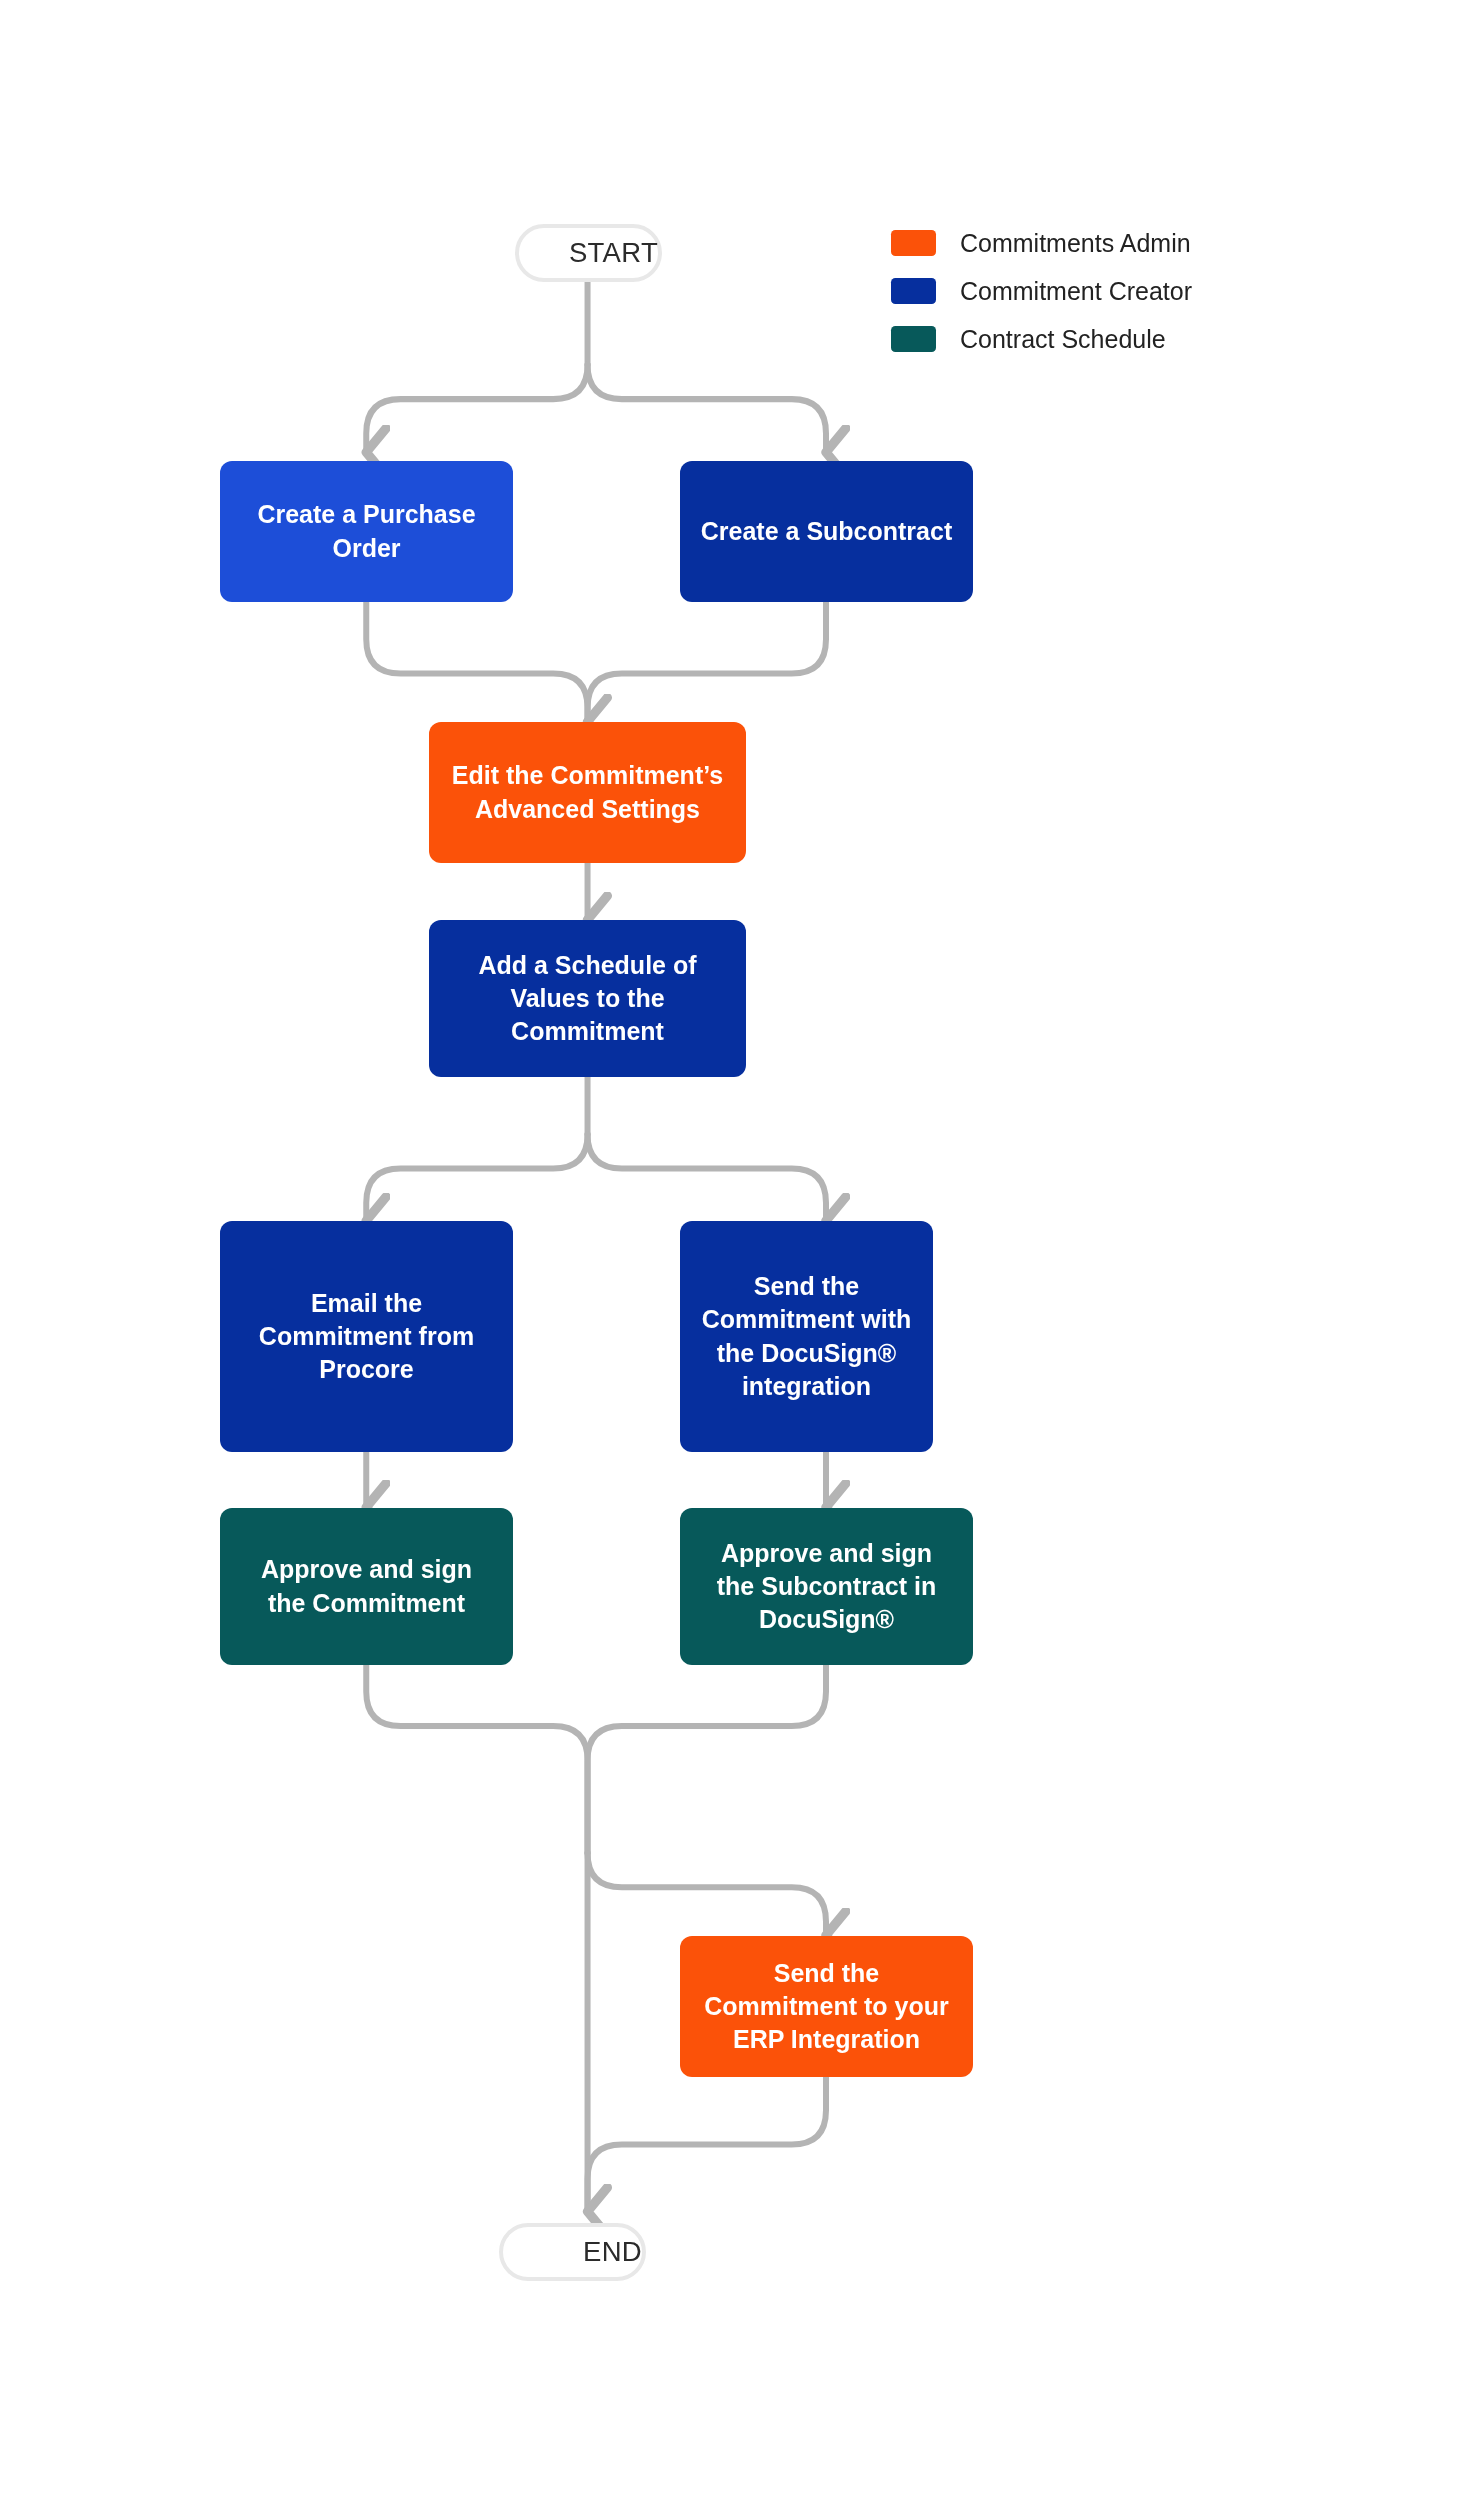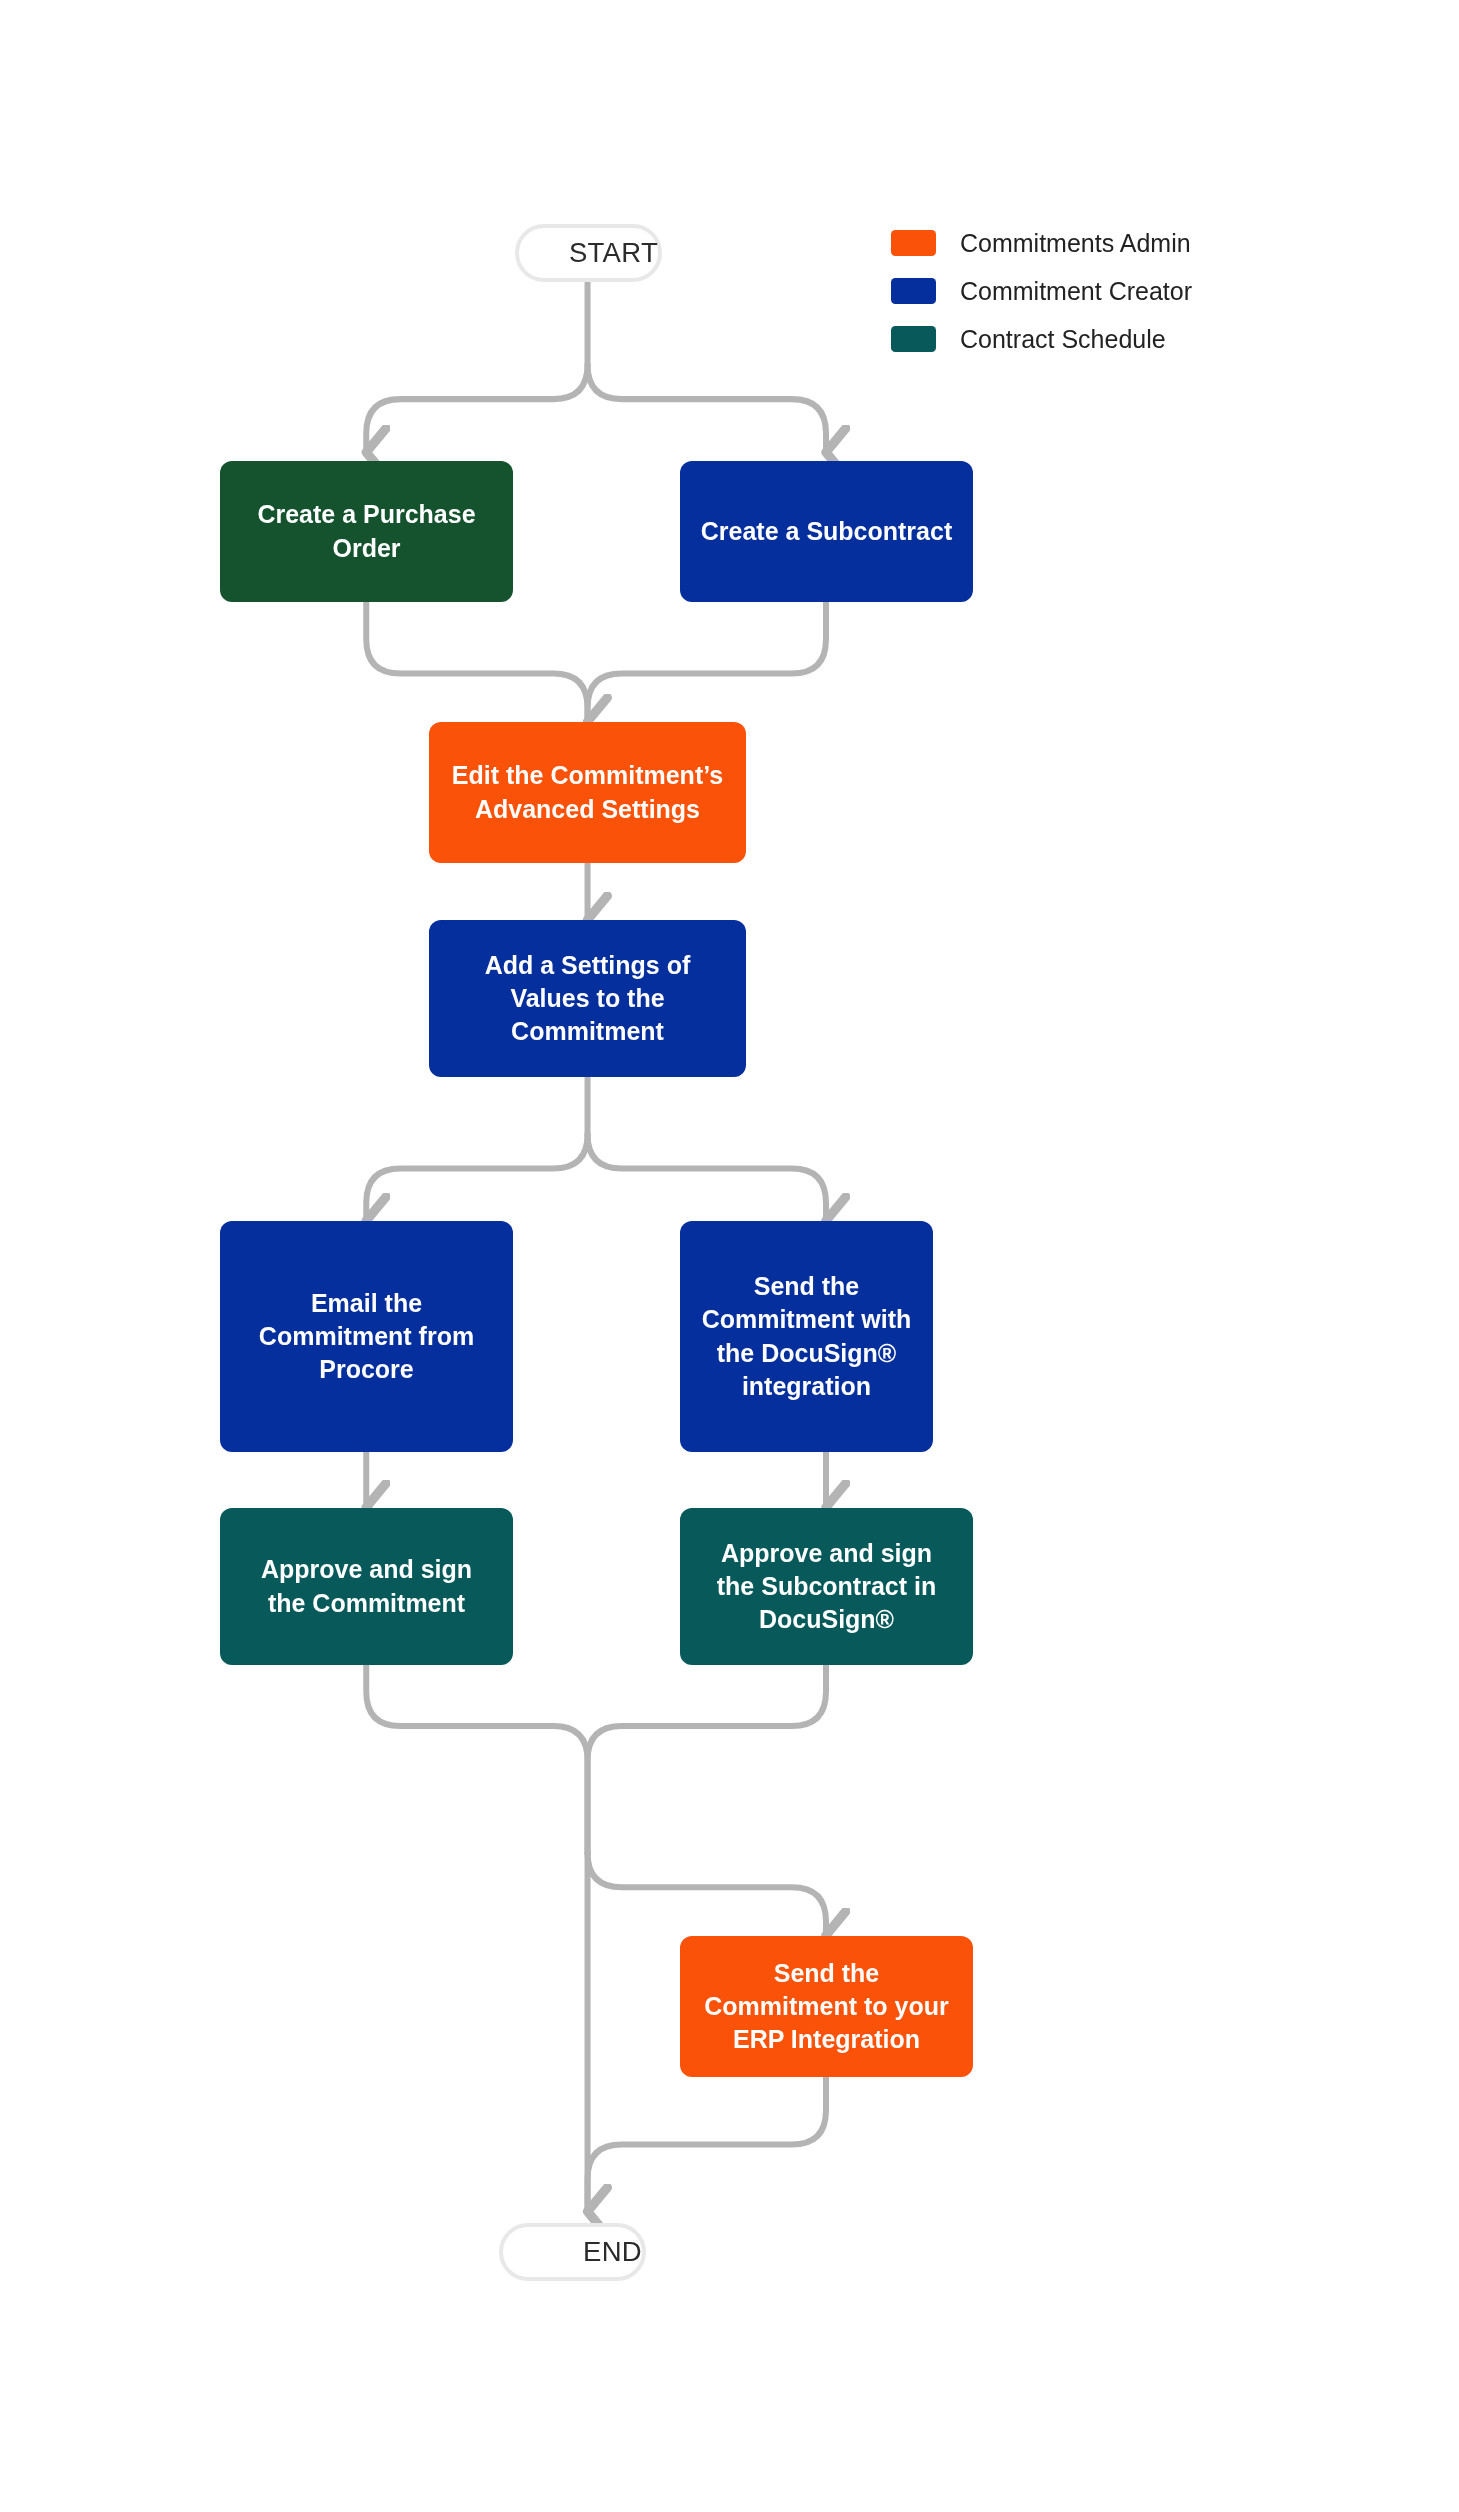--- a/index.html
+++ b/index.html
@@ -132,34 +132,34 @@
   </svg>
 
   <div class="terminator" style="left:515px; top:224px; width:147px; height:58px;">
     <span>START</span>
   </div>
 
   <div class="terminator" style="left:499px; top:2212px; width:147px; height:58px;margin-top:11px;">
     <span>END</span>
   </div>
 
-  <div class="node" style="left:220px; top:461px; width:293px; height:141px; background:#14532d;">
+  <div class="node" style="left:220px; top:461px; width:293px; height:141px; background:#1d4ed8;">
     <span class="node-text">Create a Purchase Order</span>
   </div>
 
   <div class="node" style="left:680px; top:461px; width:293px; height:141px; background:#062f9e;">
     <span class="node-text">Create a Subcontract</span>
   </div>
 
   <div class="node" style="left:429px; top:722px; width:317px; height:141px; background:#fb5209;">
     <span class="node-text">Edit the Commitment’s Advanced Settings</span>
   </div>
 
   <div class="node" style="left:429px; top:920px; width:317px; height:157px; background:#062f9e;">
-    <span class="node-text">Add a Settings of Values to the Commitment</span>
+    <span class="node-text">Add a Schedule of Values to the Commitment</span>
   </div>
 
   <div class="node" style="left:220px; top:1221px; width:293px; height:231px; background:#062f9e;">
     <span class="node-text">Email the Commitment from Procore</span>
   </div>
 
   <div class="node" style="left:680px; top:1221px; width:253px; height:231px; background:#062f9e;">
     <span class="node-text">Send the Commitment with the DocuSign® integration</span>
   </div>
 

